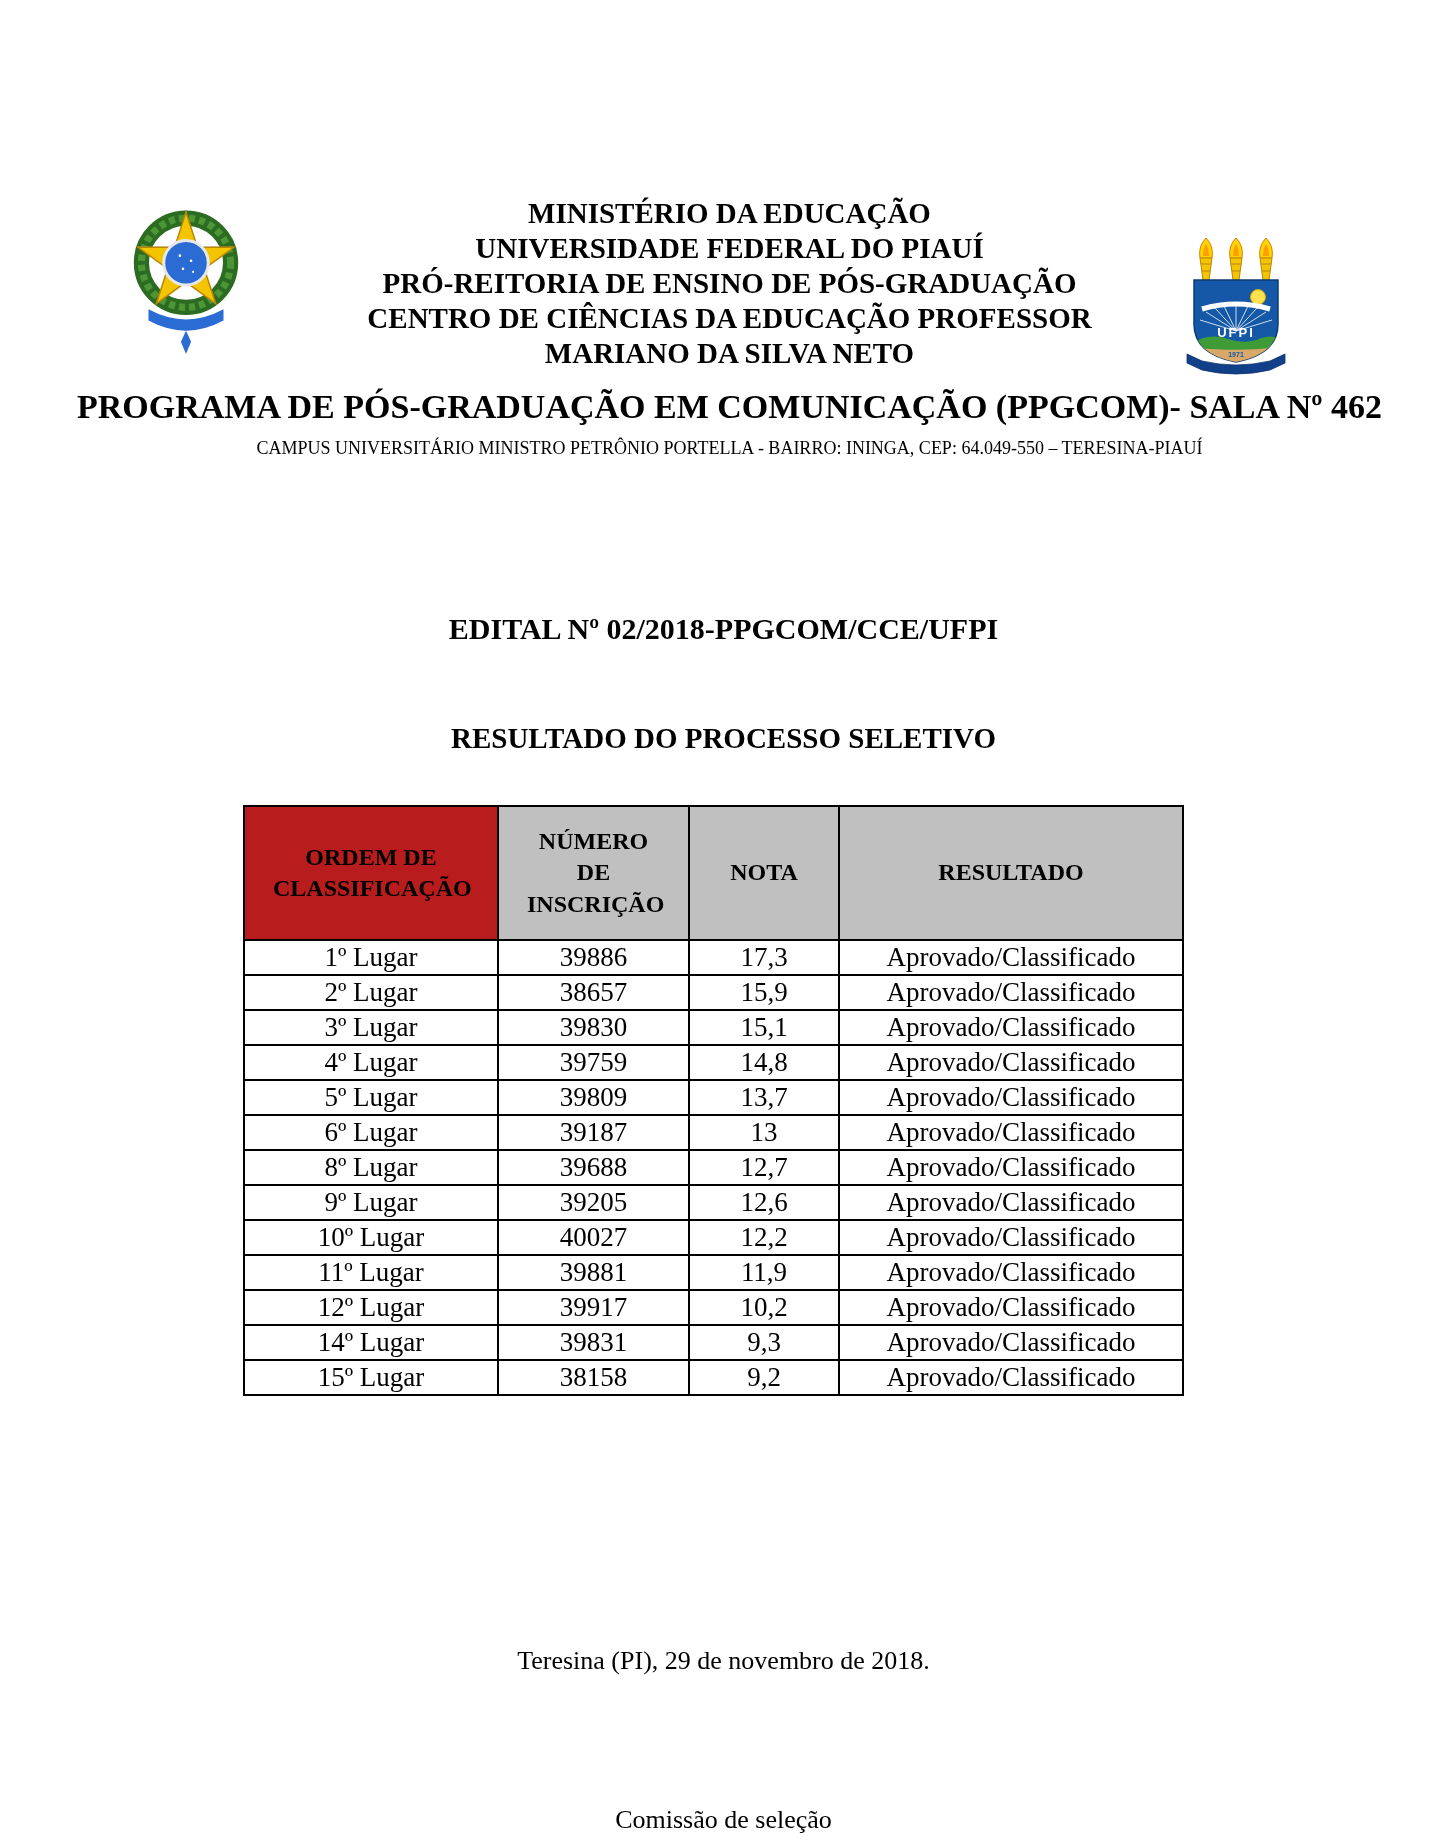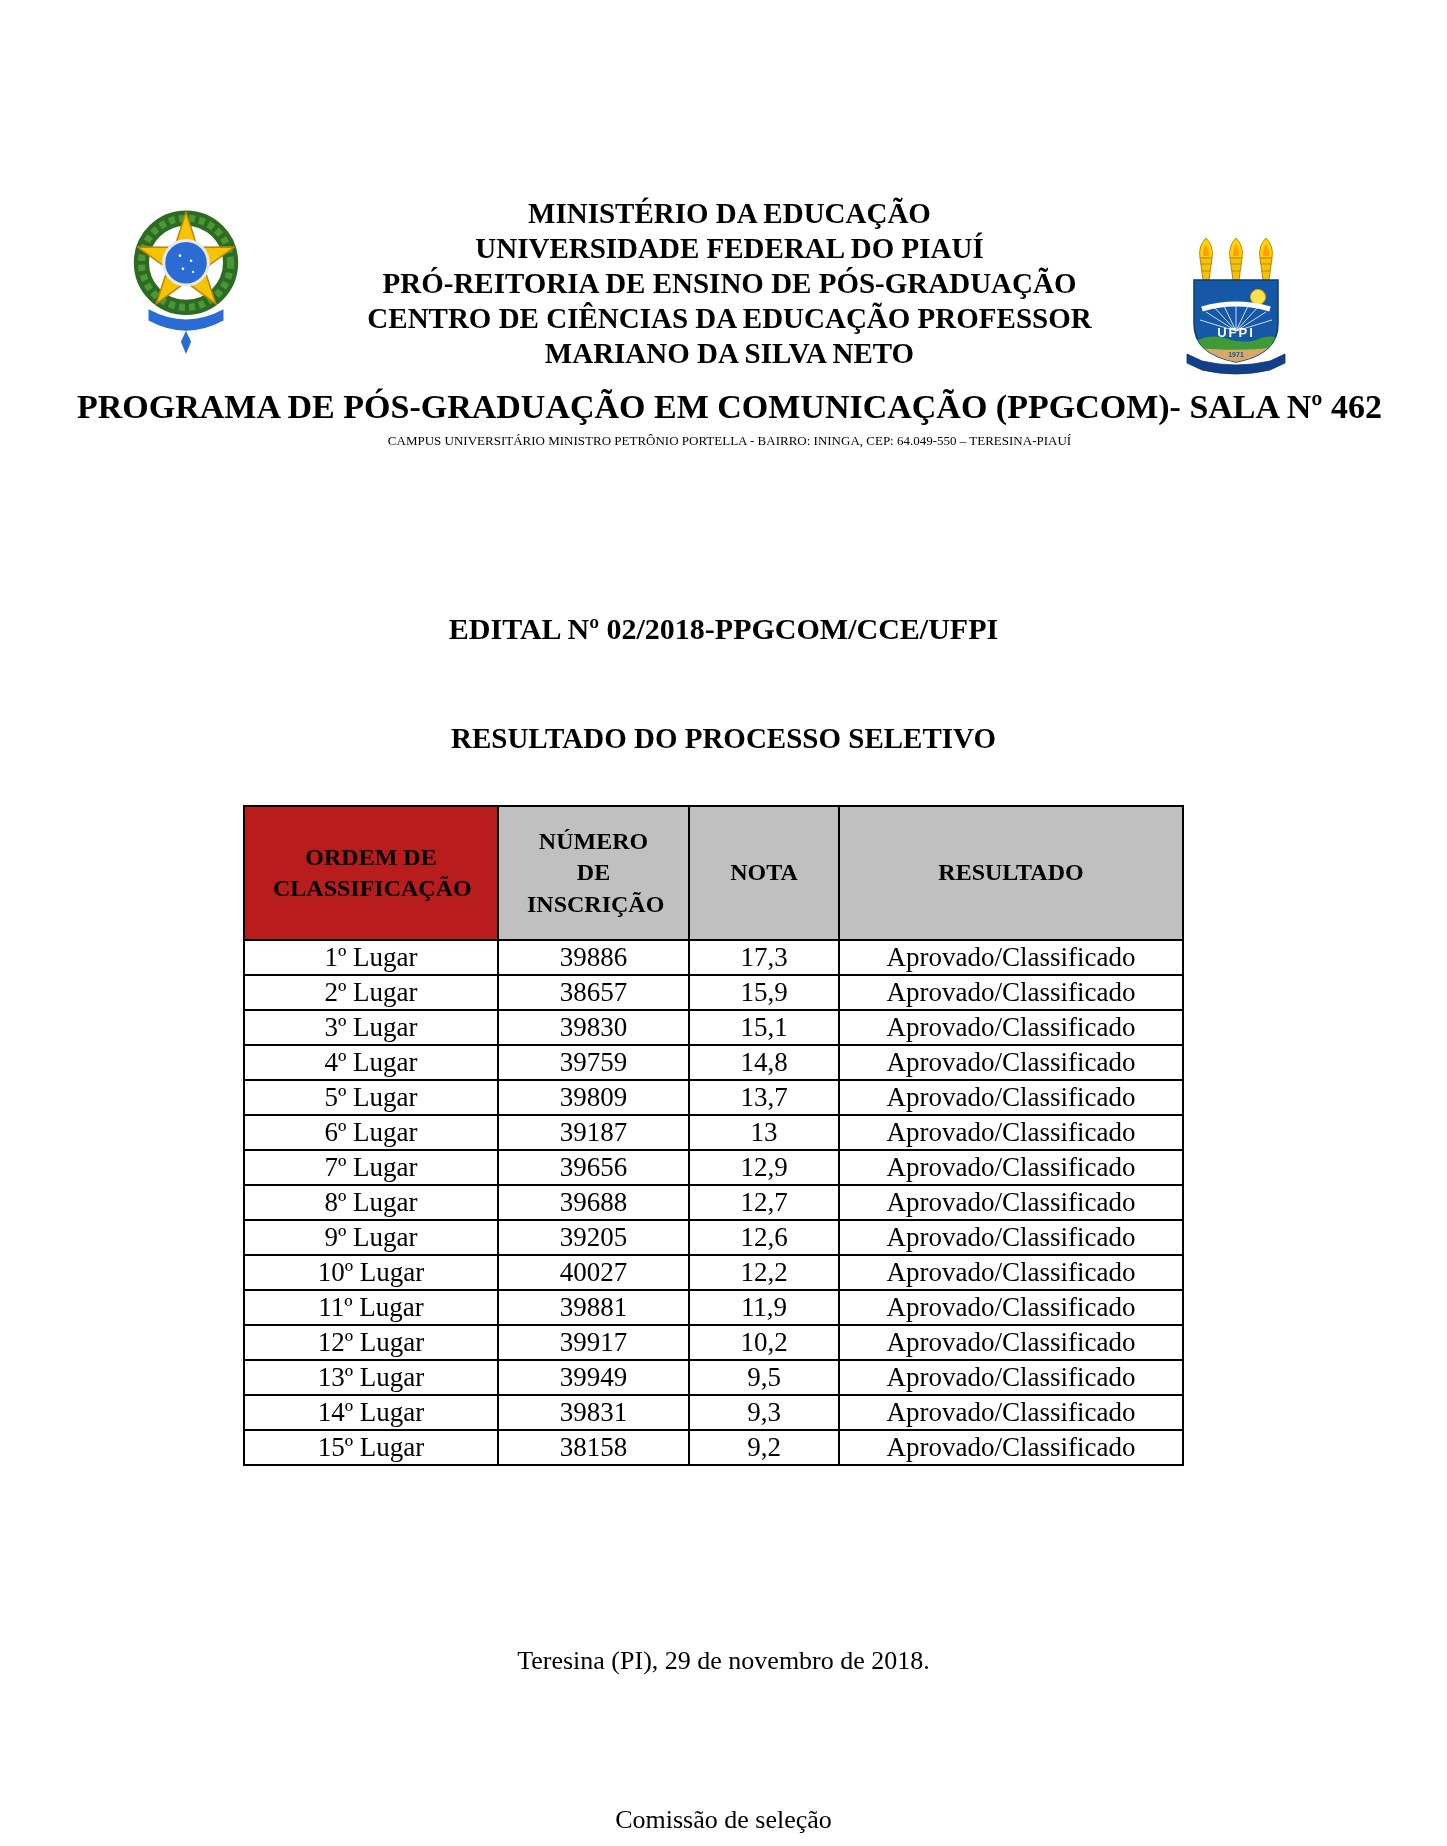--- a/index.html
+++ b/index.html
@@ -31,23 +31,23 @@
     white-space: nowrap;
   }
   .program-line {
     font-size: 34px;
     font-weight: bold;
     line-height: 40px;
     margin-top: 16px;
     white-space: nowrap;
   }
   .address-line {
-    font-size: 13px;
+    font-size: 18px;
     line-height: 23px;
-    margin-top: 2px;
+    margin-top: 10px;
     white-space: nowrap;
   }
   .phone-line {
     font-size: 18px;
     line-height: 23px;
     white-space: nowrap;
   }
   .phone-line .email-label { font-style: italic; }
 
   
@@ -248,26 +248,20 @@
           <td>13,7</td>
           <td>Aprovado/Classificado</td>
         </tr>
         <tr>
           <td>6º Lugar</td>
           <td>39187</td>
           <td>13</td>
           <td>Aprovado/Classificado</td>
         </tr>
         <tr>
-          <td>7º Lugar</td>
-          <td>39656</td>
-          <td>12,9</td>
-          <td>Aprovado/Classificado</td>
-        </tr>
-        <tr>
           <td>8º Lugar</td>
           <td>39688</td>
           <td>12,7</td>
           <td>Aprovado/Classificado</td>
         </tr>
         <tr>
           <td>9º Lugar</td>
           <td>39205</td>
           <td>12,6</td>
           <td>Aprovado/Classificado</td>
@@ -284,26 +278,20 @@
           <td>11,9</td>
           <td>Aprovado/Classificado</td>
         </tr>
         <tr>
           <td>12º Lugar</td>
           <td>39917</td>
           <td>10,2</td>
           <td>Aprovado/Classificado</td>
         </tr>
         <tr>
-          <td>13º Lugar</td>
-          <td>39949</td>
-          <td>9,5</td>
-          <td>Aprovado/Classificado</td>
-        </tr>
-        <tr>
           <td>14º Lugar</td>
           <td>39831</td>
           <td>9,3</td>
           <td>Aprovado/Classificado</td>
         </tr>
         <tr>
           <td>15º Lugar</td>
           <td>38158</td>
           <td>9,2</td>
           <td>Aprovado/Classificado</td>

